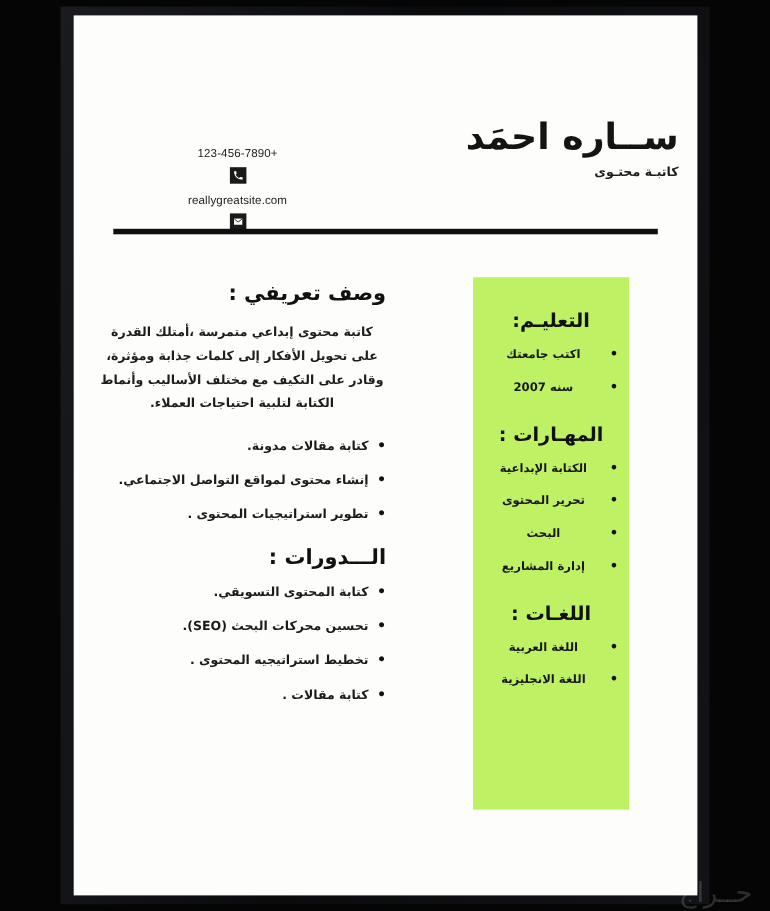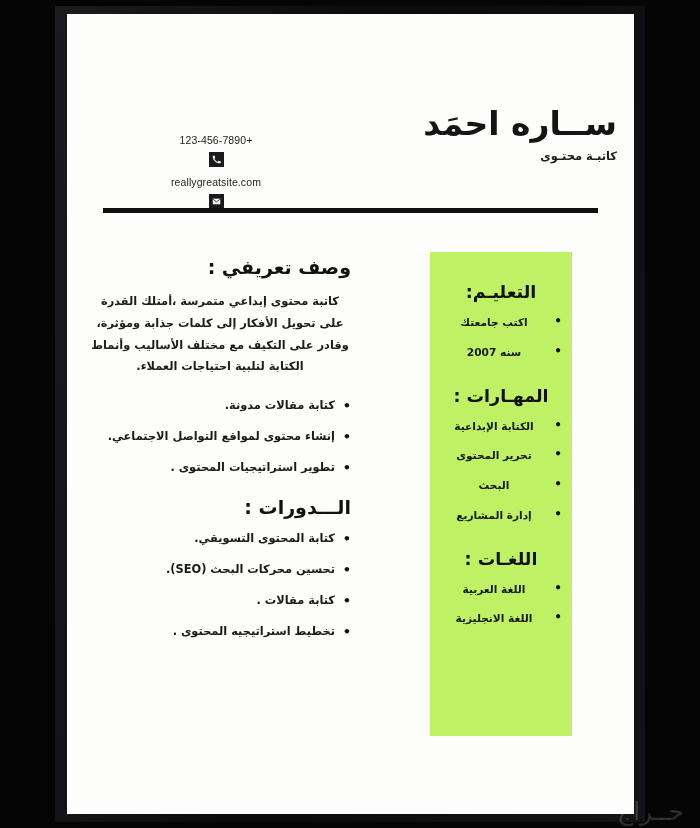--- a/index.html
+++ b/index.html
@@ -297,22 +297,22 @@
             <li>إنشاء محتوى لمواقع التواصل الاجتماعي.</li>
             <li>تطوير استراتيجيات المحتوى .</li>
           </ul>
         </div>
 
         <div class="section">
           <div class="section-title">الـــدورات :</div>
           <ul class="bullets">
             <li>كتابة المحتوى التسويقي.</li>
             <li>تحسين محركات البحث (SEO).</li>
+            <li>تخطيط استراتيجيه المحتوى .</li>
             <li>كتابة مقالات .</li>
-            <li>تخطيط استراتيجيه المحتوى .</li>
           </ul>
         </div>
 
       </div>
 
       <div class="sidebar">
 
         <div class="side-section">
           <div class="side-title">التعليـم:</div>
           <ul class="side-bullets">

